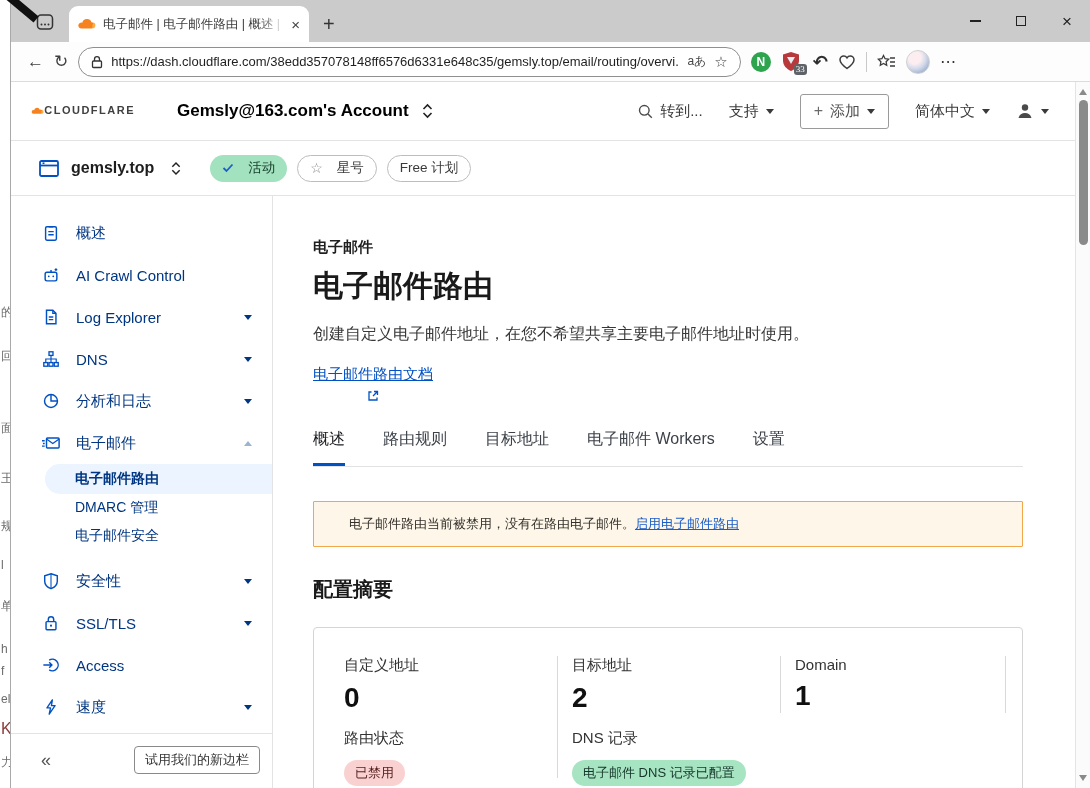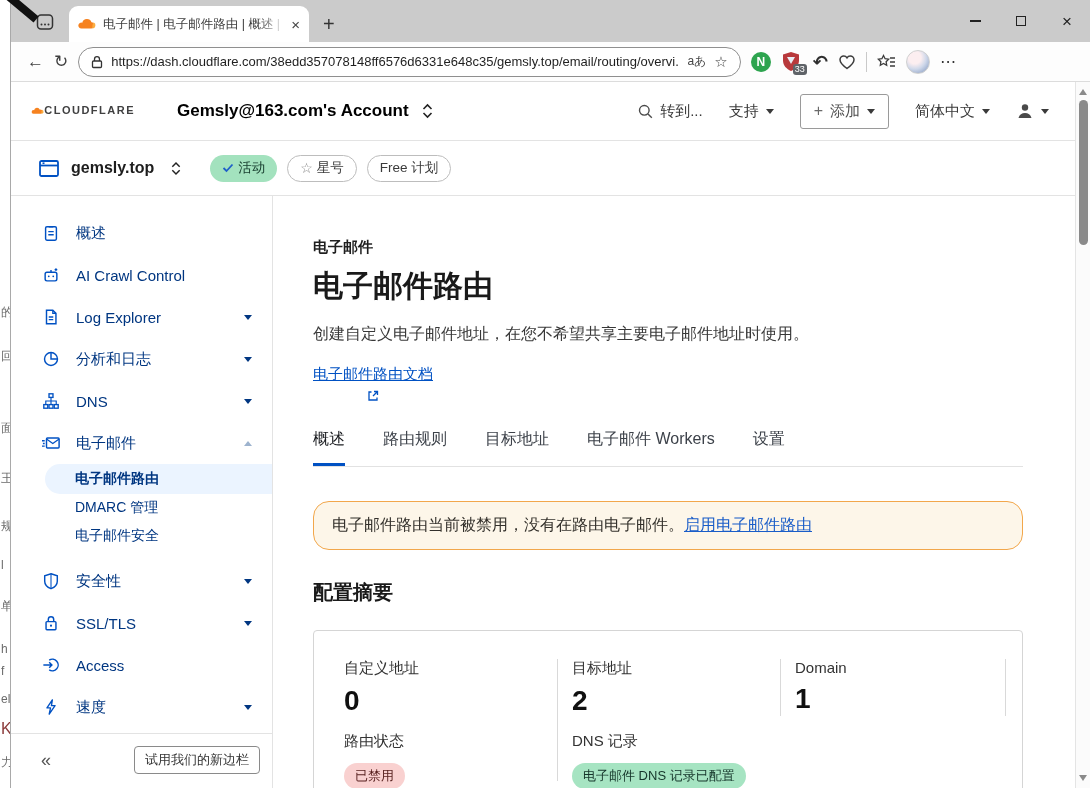--- a/index.html
+++ b/index.html
@@ -39,21 +39,21 @@
   .toolbar { height:40px; background:#fdfdfd; border-bottom:1px solid #dcdcdc; display:flex;
     align-items:center; padding:0 10px 0 16px; gap:10px; flex:0 0 auto; }
   .nav-glyph { font-size:17px; color:#3f3f3f; }
   .addr { height:30px; flex:0 0 650px; border:1px solid #8f8f8f; border-radius:15px; display:flex;
     align-items:center; padding:0 12px; gap:8px; background:#fff; }
   .addr-url { font-size:13px; color:#1f1f1f; white-space:nowrap; overflow:hidden; flex:1; }
   .addr-aux { font-size:12px; color:#444; }
   .addr-star { font-size:15px; color:#444; }
   .ext-n { width:20px; height:20px; border-radius:50%; background:#2ea44f; color:#fff; font-size:12px;
     font-weight:bold; display:flex; align-items:center; justify-content:center; }
-  .ext-shield { position:relative; width:22px; height:22px; }
+  .ext-shield { position:relative; width:22px; height:22px;font-family:Liberation Serif, serif; }
   .ext-badge { position:absolute; right:-4px; bottom:-2px; background:#5f6368; color:#fff; font-size:9px;
     border-radius:3px; padding:0 2px; line-height:11px; }
   .ext-undo { font-size:18px; color:#2f2f2f; font-weight:bold; }
   .tb-divider { width:1px; height:20px; background:#c9c9c9; }
   .avatar { width:24px; height:24px; border-radius:50%;
     background:radial-gradient(circle at 35% 30%,#fceef0 0 30%,#cfd8ea 55%,#9fb0cf 80%); border:1px solid #d0d0d0; }
   .more-glyph { font-size:16px; color:#333; letter-spacing:1px; }
 
   
   .viewport { flex:1; display:flex; position:relative; background:#fff; min-height:0; }
@@ -74,21 +74,21 @@
   .hdr-item { display:flex; align-items:center; gap:7px; font-size:15px; color:#3a3a3a; }
   .caret-down { width:0; height:0; border-left:4.5px solid transparent; border-right:4.5px solid transparent; border-top:5.5px solid #3a3a3a; }
   .add-btn { display:flex; align-items:center; gap:7px; border:1px solid #9a9a9a; border-radius:3px;
     padding:7px 13px; font-size:15px; color:#4f4f4f; background:#fff; }
   .plus-glyph { font-size:16px; color:#6a6a6a; line-height:1; }
 
   
   .domain-bar { height:55px; display:flex; align-items:center; padding:0 28px; border-bottom:1px solid #e3e3e3; flex:0 0 auto; }
   .domain-name { font-size:16px; font-weight:bold; color:#1d1d1d; margin:0 4px 0 12px; }
   .pills { display:flex; align-items:center; gap:10px; margin-left:28px; }
-  .pill { height:27px; display:flex; align-items:center; gap:4px; padding:0 12px; border-radius:14px; font-size:13.5px; }
+  .pill { height:27px; display:flex; align-items:center; gap:14px; padding:0 12px; border-radius:14px; font-size:13.5px; }
   .pill-active { background:#a3e2be; color:#163c2d; }
   .pill-outline { border:1px solid #bdbdbd; color:#3a3a3a; background:#fff; }
   .pill-star-glyph { font-size:14px; color:#8a8a8a; }
 
   
   .body-row { flex:1; display:flex; min-height:0; }
 
   
   .sidebar { width:262px; flex:0 0 262px; border-right:1px solid #e3e3e3; padding-top:16px; position:relative; }
   .side-item { height:42px; display:flex; align-items:center; padding:0 20px 0 30px; font-size:15px; color:#003681; cursor:pointer; }
@@ -106,22 +106,22 @@
   
   .main { flex:1; padding:42px 52px 0 40px; min-width:0; }
   .eyebrow { font-size:15px; font-weight:bold; color:#1f1f1f; }
   .page-title { font-size:30px; font-weight:bold; color:#1a1a1a; margin-top:9px; }
   .desc { font-size:16px; color:#383838; margin-top:17px; }
   .doc-link { display:inline-flex; align-items:center; gap:6px; margin-top:20px; font-size:15px;
     color:#0051c3; text-decoration:underline; cursor:pointer;flex-direction:column; }
   .tabs { display:flex; gap:38px; margin-top:27px; border-bottom:1px solid #e2e2e2; max-width:710px; }
   .tab-link { padding-bottom:13px; font-size:16px; color:#3d424a; cursor:pointer; }
   .tab-link.active { color:#17191d; border-bottom:3px solid #0051c3; }
-  .alert { margin-top:34px; max-width:710px; background:#fdf6e9; border:1px solid #f2a74b; border-radius:16px;
-    padding:13px 18px; font-size:16px; color:#33302b; }
+  .alert { margin-top:34px; max-width:710px; background:#fdf6e9; border:1px solid #f2a74b; border-radius:1px;
+    padding:13px 35px; font-size:13px; color:#33302b; }
   .alert-link { color:#1a5dc8; text-decoration:underline; cursor:pointer; }
   .summary-heading { margin-top:29px; font-size:20px; font-weight:bold; color:#1a1a1a; }
   .card { margin-top:24px; max-width:710px; height:187px; border:1px solid #d5d5d5; border-radius:4px;
     position:relative; display:flex; padding-top:28px; }
   .col { }
   .col1 { width:243px; padding-left:30px; }
   .col2 { width:223px; padding-left:15px; }
   .col3 { flex:1; padding-left:15px; }
   .stat-label { font-size:15px; color:#333; }
   .stat-value { font-size:28px; font-weight:bold; color:#101010; margin-top:7px; line-height:1.15; }
@@ -330,38 +330,38 @@
                   <path d="M12 2.5V6h3.5" fill="none" stroke="#0051c3" stroke-width="1.4"></path>
                   <path d="M7.5 10h5M7.5 13h5" stroke="#0051c3" stroke-width="1.4"></path>
                 </svg>
               </span>
             <span>Log Explorer</span>
             <span class="side-caret"></span>
           </div>
           <div class="side-item">
             <span class="sicon">
                 <svg width="18" height="18" viewBox="0 0 20 20">
-                  <circle cx="10" cy="10" r="7.2" fill="none" stroke="#0051c3" stroke-width="1.6"></circle>
-                  <path d="M10 3v7h7" fill="none" stroke="#0051c3" stroke-width="1.6"></path>
-                </svg>
-              </span>
-            <span>分析和日志</span>
-            <span class="side-caret"></span>
-          </div>
-          <div class="side-item">
-            <span class="sicon">
-                <svg width="18" height="18" viewBox="0 0 20 20">
                   <rect x="7.8" y="2" width="4.4" height="4" fill="none" stroke="#0051c3" stroke-width="1.5"></rect>
                   <rect x="2" y="14" width="4.4" height="4" fill="none" stroke="#0051c3" stroke-width="1.5"></rect>
                   <rect x="7.8" y="14" width="4.4" height="4" fill="none" stroke="#0051c3" stroke-width="1.5"></rect>
                   <rect x="13.6" y="14" width="4.4" height="4" fill="none" stroke="#0051c3" stroke-width="1.5"></rect>
                   <path d="M10 6v4M10 10H4.2v4M10 10v4M10 10h5.8v4" fill="none" stroke="#0051c3" stroke-width="1.3"></path>
                 </svg>
               </span>
             <span>DNS</span>
+            <span class="side-caret"></span>
+          </div>
+          <div class="side-item">
+            <span class="sicon">
+                <svg width="18" height="18" viewBox="0 0 20 20">
+                  <circle cx="10" cy="10" r="7.2" fill="none" stroke="#0051c3" stroke-width="1.6"></circle>
+                  <path d="M10 3v7h7" fill="none" stroke="#0051c3" stroke-width="1.6"></path>
+                </svg>
+              </span>
+            <span>分析和日志</span>
             <span class="side-caret"></span>
           </div>
           <div class="side-item">
             <span class="sicon">
                 <svg width="20" height="18" viewBox="0 0 22 20">
                   <rect x="6" y="4.5" width="14" height="11" rx="1" fill="none" stroke="#0051c3" stroke-width="1.6"></rect>
                   <path d="M6 5.5l7 5 7-5" fill="none" stroke="#0051c3" stroke-width="1.4"></path>
                   <path d="M1 7.5h3M2 10.5h2M1 13.5h3" stroke="#0051c3" stroke-width="1.5"></path>
                 </svg>
               </span>

